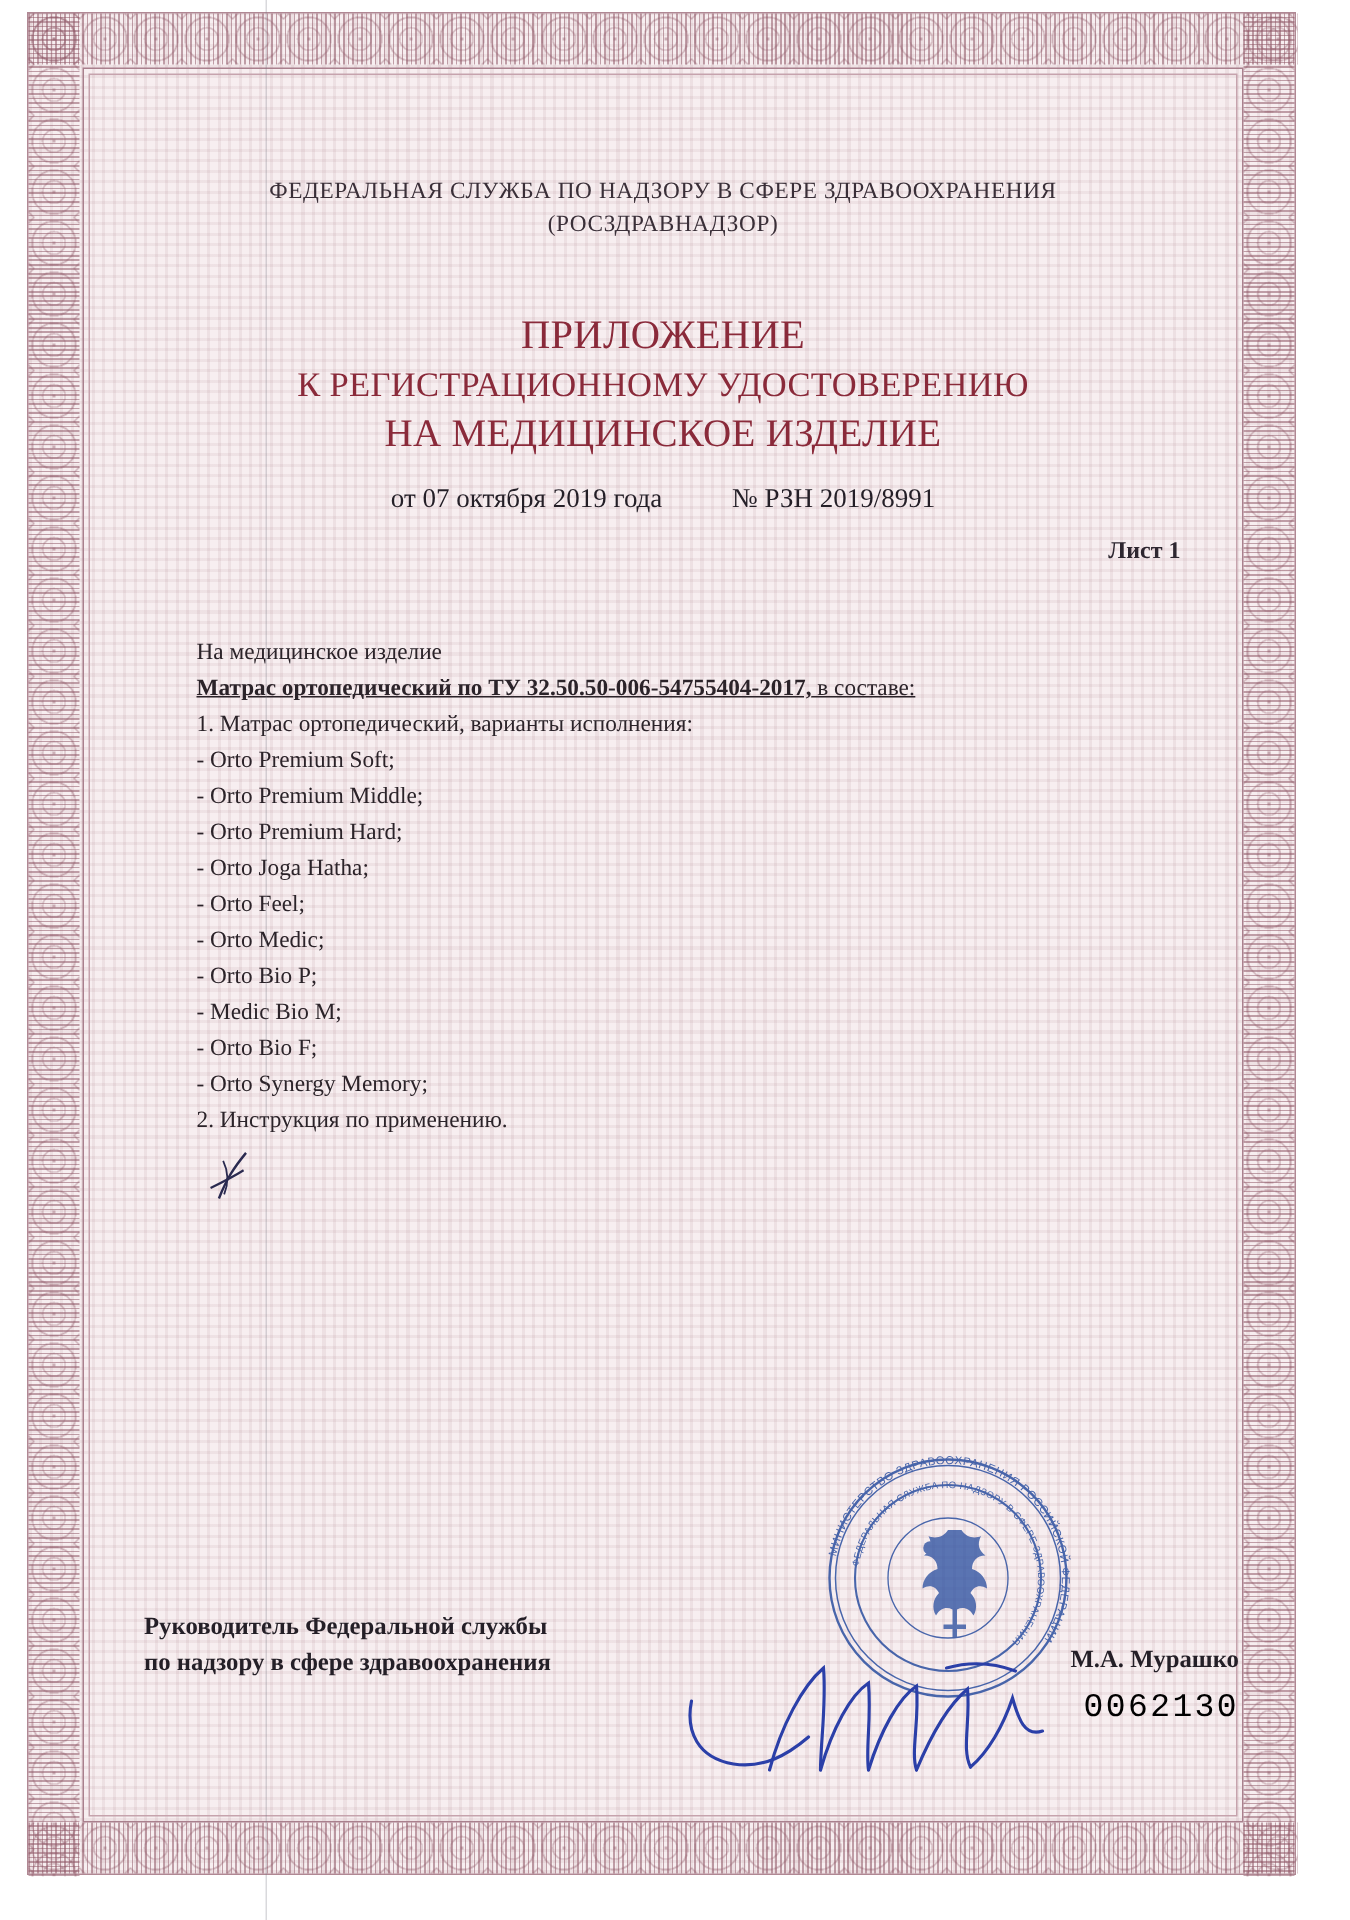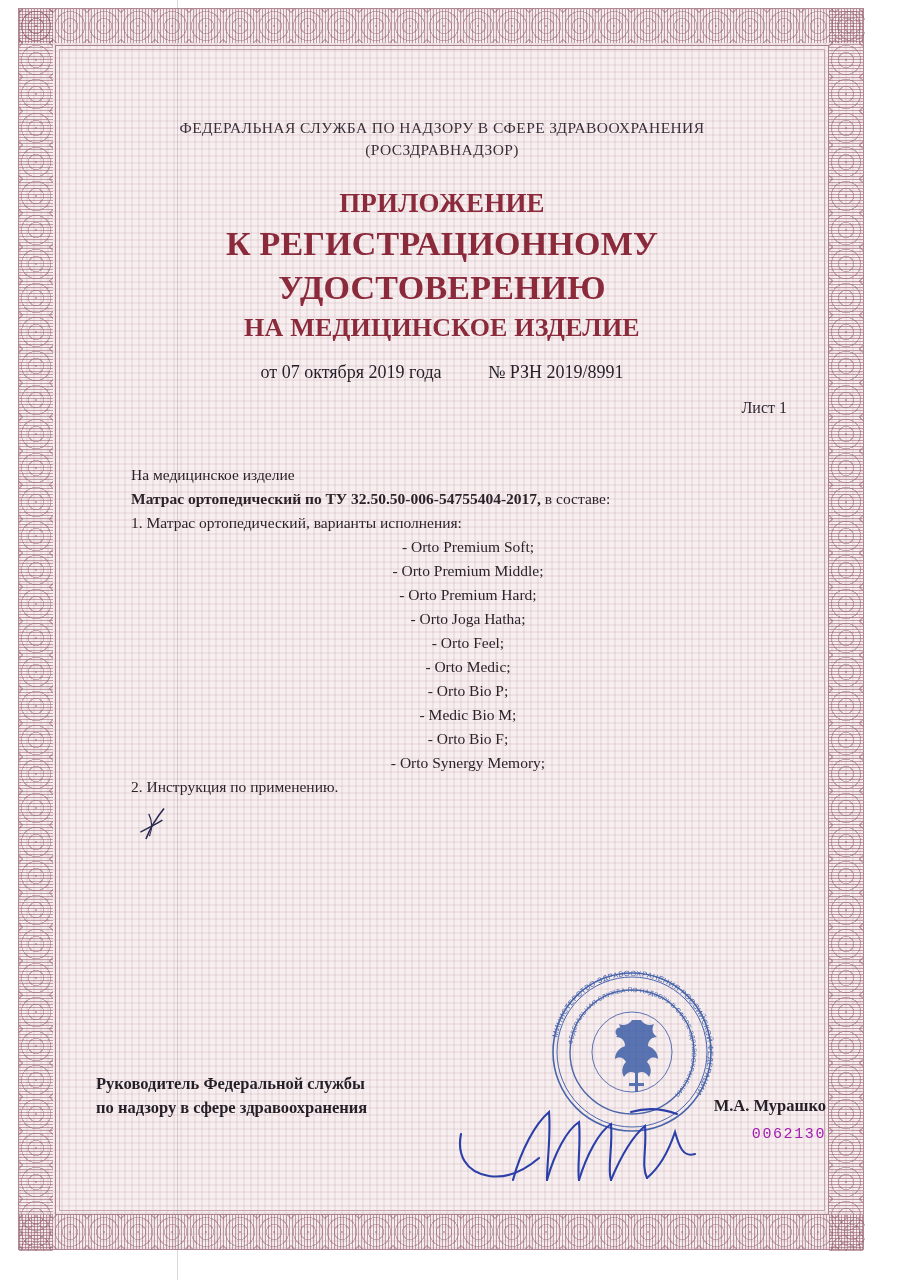--- a/index.html
+++ b/index.html
@@ -104,61 +104,60 @@
     letter-spacing: 0.4px;
     color: #3a2f38;
     line-height: 1.45;
     margin-top: 48px;
   }
   .agency .line2 { display: block; }
 
   .title {
     text-align: center;
     color: #8a2a3a;
-    font-weight: bold;
+    font-weight: normal;
     font-size: 27px;
     line-height: 1.32;
-    margin-top: 24px;
+    margin-top: 44px;
     letter-spacing: 0.2px;
   }
-  .title .t2 { font-size: 34px; display: block; }
+  .title .t2 { font-size: 23px; display: block; }
   .title .t3 { font-size: 26px; display: block; }
 
   .dateline {
     margin-top: 16px;
     text-align: center;
     font-weight: normal;
     font-size: 18px;
     color: #241f27;
   }
   .dateline .num { margin-left: 42px; }
 
   .sheet {
     margin-top: 16px;
     text-align: right;
-    font-weight: normal;
+    font-weight: bold;
     font-size: 16px;
     padding-right: 18px;
   }
 
   .body {
     margin-top: 46px;
     padding-left: 52px;
     font-size: 15.5px;
     line-height: 1.55;
     color: #2b2329;
   }
   .body .intro { font-size: 15.5px; }
-  .body .product { font-weight: bold; }
+  .body .product { font-weight: bold; text-decoration: underline; }
   .body .product .tail { font-weight: normal; }
   .body ul {
     list-style: none;
     margin: 0;
     padding: 0;
-    text-align: center;
   }
   .body li { white-space: pre; }
 
   .scribble {
     margin-top: 8px;
     padding-left: 6px;
     height: 34px;
     color: #2a2a4a;
     font-size: 26px;
     font-family: "Liberation Serif", serif;
@@ -184,23 +183,23 @@
     right: 0; top: 24px;
     font-weight: bold;
     font-size: 16.5px;
     color: #241f27;
     padding-left: 36px;
   }
   .doc-number {
     position: absolute;
     right: 0; top: 54px;
     font-family: "Liberation Mono", monospace;
-    font-size: 15px;
+    font-size: 22px;
     letter-spacing: 1.6px;
-    color: #a21caf;
+    color: #000000;
   }
 
   
   .signature {
     position: absolute;
     left: 455px;
     top: 1096px;
     width: 260px;
     height: 110px;
     pointer-events: none;

